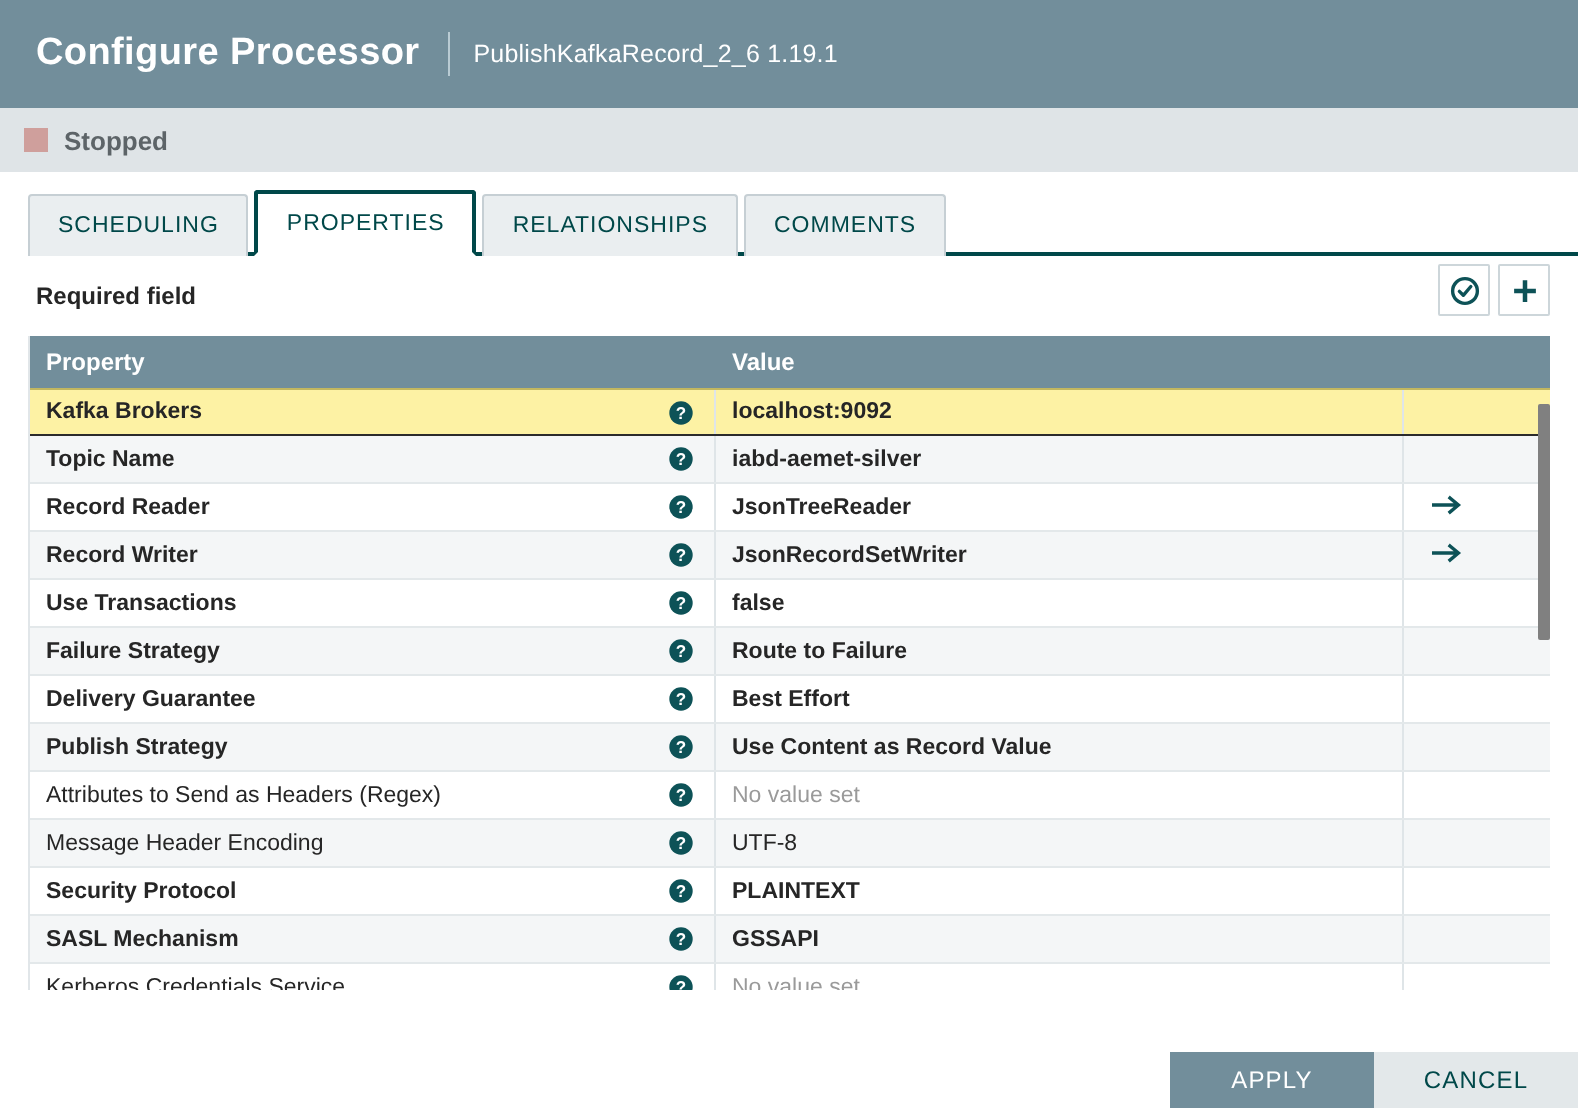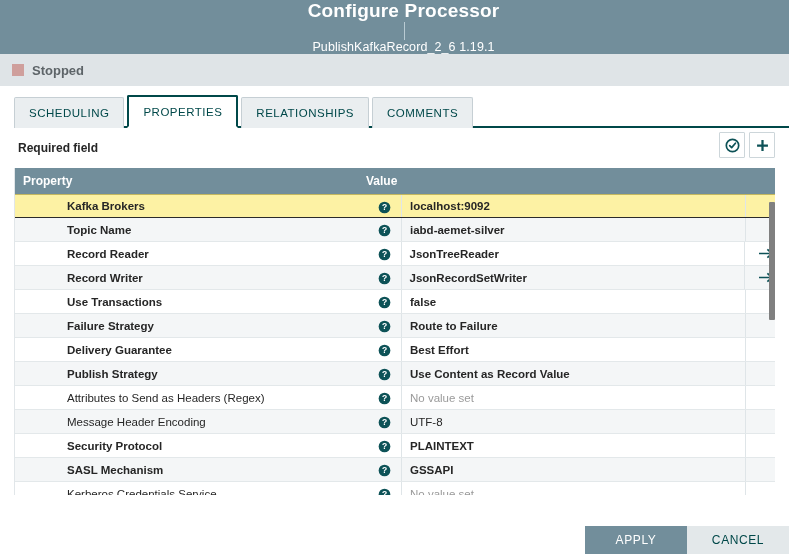--- a/index.html
+++ b/index.html
@@ -11,21 +11,20 @@
   }
   #app { position: relative; width: 789px; height: 554px; background: #ffffff; }
 
   
   .dialog-header {
     height: 54px;
     background: #728e9b;
     display: flex;
     align-items: center;
     padding: 0 0 0 18px;
-    flex-direction: column;
   }
   .dialog-title {
     color: #ffffff;
     font-size: 19px;
     font-weight: bold;
     letter-spacing: 0.2px;
   }
   .title-divider {
     width: 1px; height: 22px;
     background: #b9cbd3;
@@ -169,21 +168,20 @@
     border-top: 1px solid #c3b75f;
     border-bottom: 1px solid #2b2b2b;
   }
   .cell-prop {
     width: 343px;
     display: flex;
     align-items: center;
     padding-left: 8px;
     border-right: 1px solid #dfe5e8;
     height: 100%;
-    margin-left: 44px;
   }
   .prop-name {
     flex: 1;
     font-size: 11.5px;
     color: #262626;
   }
   .prop-name.req { font-weight: bold; }
   .help-icon {
     width: 13px; height: 13px;
     margin-right: 10px;

